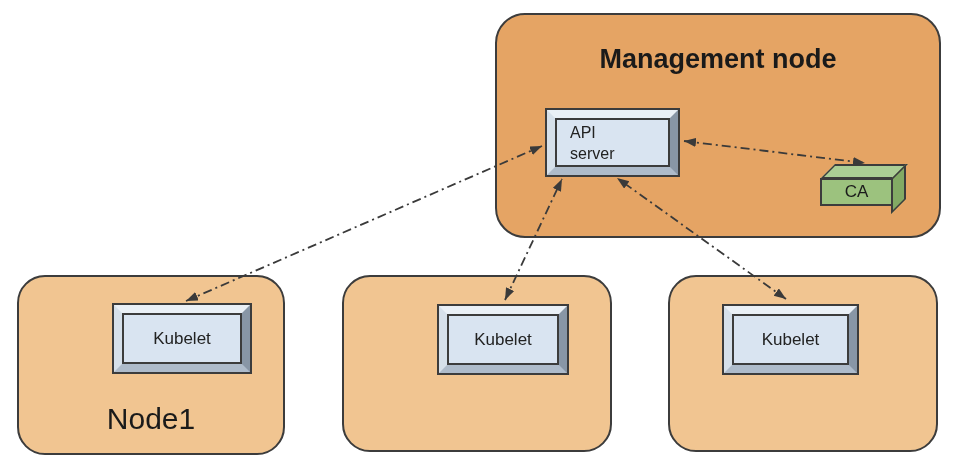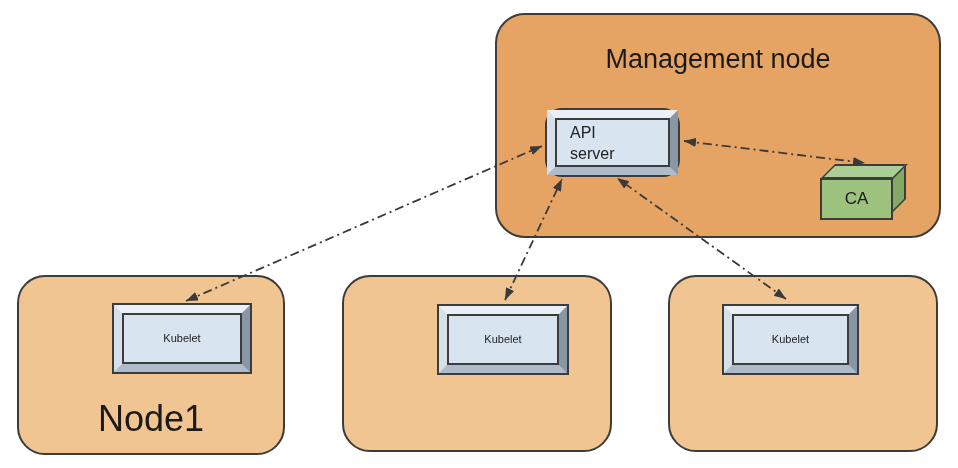--- a/index.html
+++ b/index.html
@@ -16,61 +16,61 @@
   *{box-sizing:border-box;margin:0;padding:0;}
   html,body{width:958px;height:468px;background:#ffffff;overflow:hidden;
     font-family:"Liberation Sans", sans-serif;color:var(--text);}
   .stage{position:relative;width:958px;height:468px;background:#ffffff;}
 
   
   .group-node{position:absolute;border:2.5px solid var(--outline);background:var(--worker-fill);border-radius:28px;}
   .group-node.mgmt{background:var(--mgmt-fill);border-radius:30px;}
 
   .mgmt-title{position:absolute;top:28px;left:50%;transform:translateX(-50%);
-    width:240px;text-align:center;font-size:27px;line-height:32px;color:var(--text);}
+    width:240px;text-align:center;font-size:27px;line-height:32px;color:var(--text);font-weight:bold;}
 
   .node-label{position:absolute;left:0;right:0;top:126px;text-align:center;
-    font-size:36px;line-height:32px;color:var(--text);}
+    font-size:30px;line-height:32px;color:var(--text);}
 
   
   .bevel{position:absolute;border:2px solid var(--outline);background:#c6d2de;}
   .bevel-frame{width:100%;height:100%;
     border-style:solid;border-width:8px;
     border-top-color:#EAF0F6;border-left-color:#D6E0EA;
     border-right-color:#8896A6;border-bottom-color:#AEBBCA;}
   .bevel-face{width:100%;height:100%;border:2px solid var(--outline);background:var(--box-face);
     display:flex;align-items:center;justify-content:center;
-    font-size:11px;line-height:19px;color:#222;}
+    font-size:17px;line-height:19px;color:#222;}
   .bevel-face.api{justify-content:flex-start;padding-left:13px;font-size:16px;line-height:21px;}
   .api-label{display:block;width:58px;}
 
   
   .ca-box{position:absolute;left:818px;top:162px;width:89px;height:49px;}
   .ca-top{position:absolute;left:0;top:0;width:73px;height:15px;background:var(--ca-top);
     border:2px solid var(--outline);transform:skewX(-45deg);transform-origin:0 100%;}
   .ca-side{position:absolute;left:71px;top:15px;width:15px;height:35px;background:var(--ca-side);
     border:2px solid var(--outline);transform:skewY(-45deg);transform-origin:0 0;}
-  .ca-front{position:absolute;left:0;top:14px;width:73px;height:42px;background:var(--ca-front);
+  .ca-front{position:absolute;left:0;top:14px;width:73px;height:28px;background:var(--ca-front);
     border:2px solid var(--outline);display:flex;align-items:center;justify-content:center;
     font-size:17px;color:#1b1b1b;}
 
   
   svg.connections{position:absolute;left:0;top:0;width:958px;height:468px;
     pointer-events:none;z-index:50;}
   svg.connections line{stroke:var(--arrow);stroke-width:1.8;stroke-dasharray:9 4 2 4;fill:none;}
 </style>
 </head>
 <body>
 
 <div class="stage">
 
   <div class="group-node mgmt" style="left:495px;top:13px;width:446px;height:225px;">
     <div class="mgmt-title">Management node</div>
 
-    <div class="bevel" style="left:48px;top:93px;width:135px;height:69px;border-radius:17px;">
+    <div class="bevel" style="left:48px;top:93px;width:135px;height:69px;">
       <div class="bevel-frame">
         <div class="bevel-face api">
           <span class="api-label">API server</span>
         </div>
       </div>
     </div>
 
     <div class="ca-box" style="left:323px;top:149px;">
       <div class="ca-top"></div>
       <div class="ca-side"></div>

